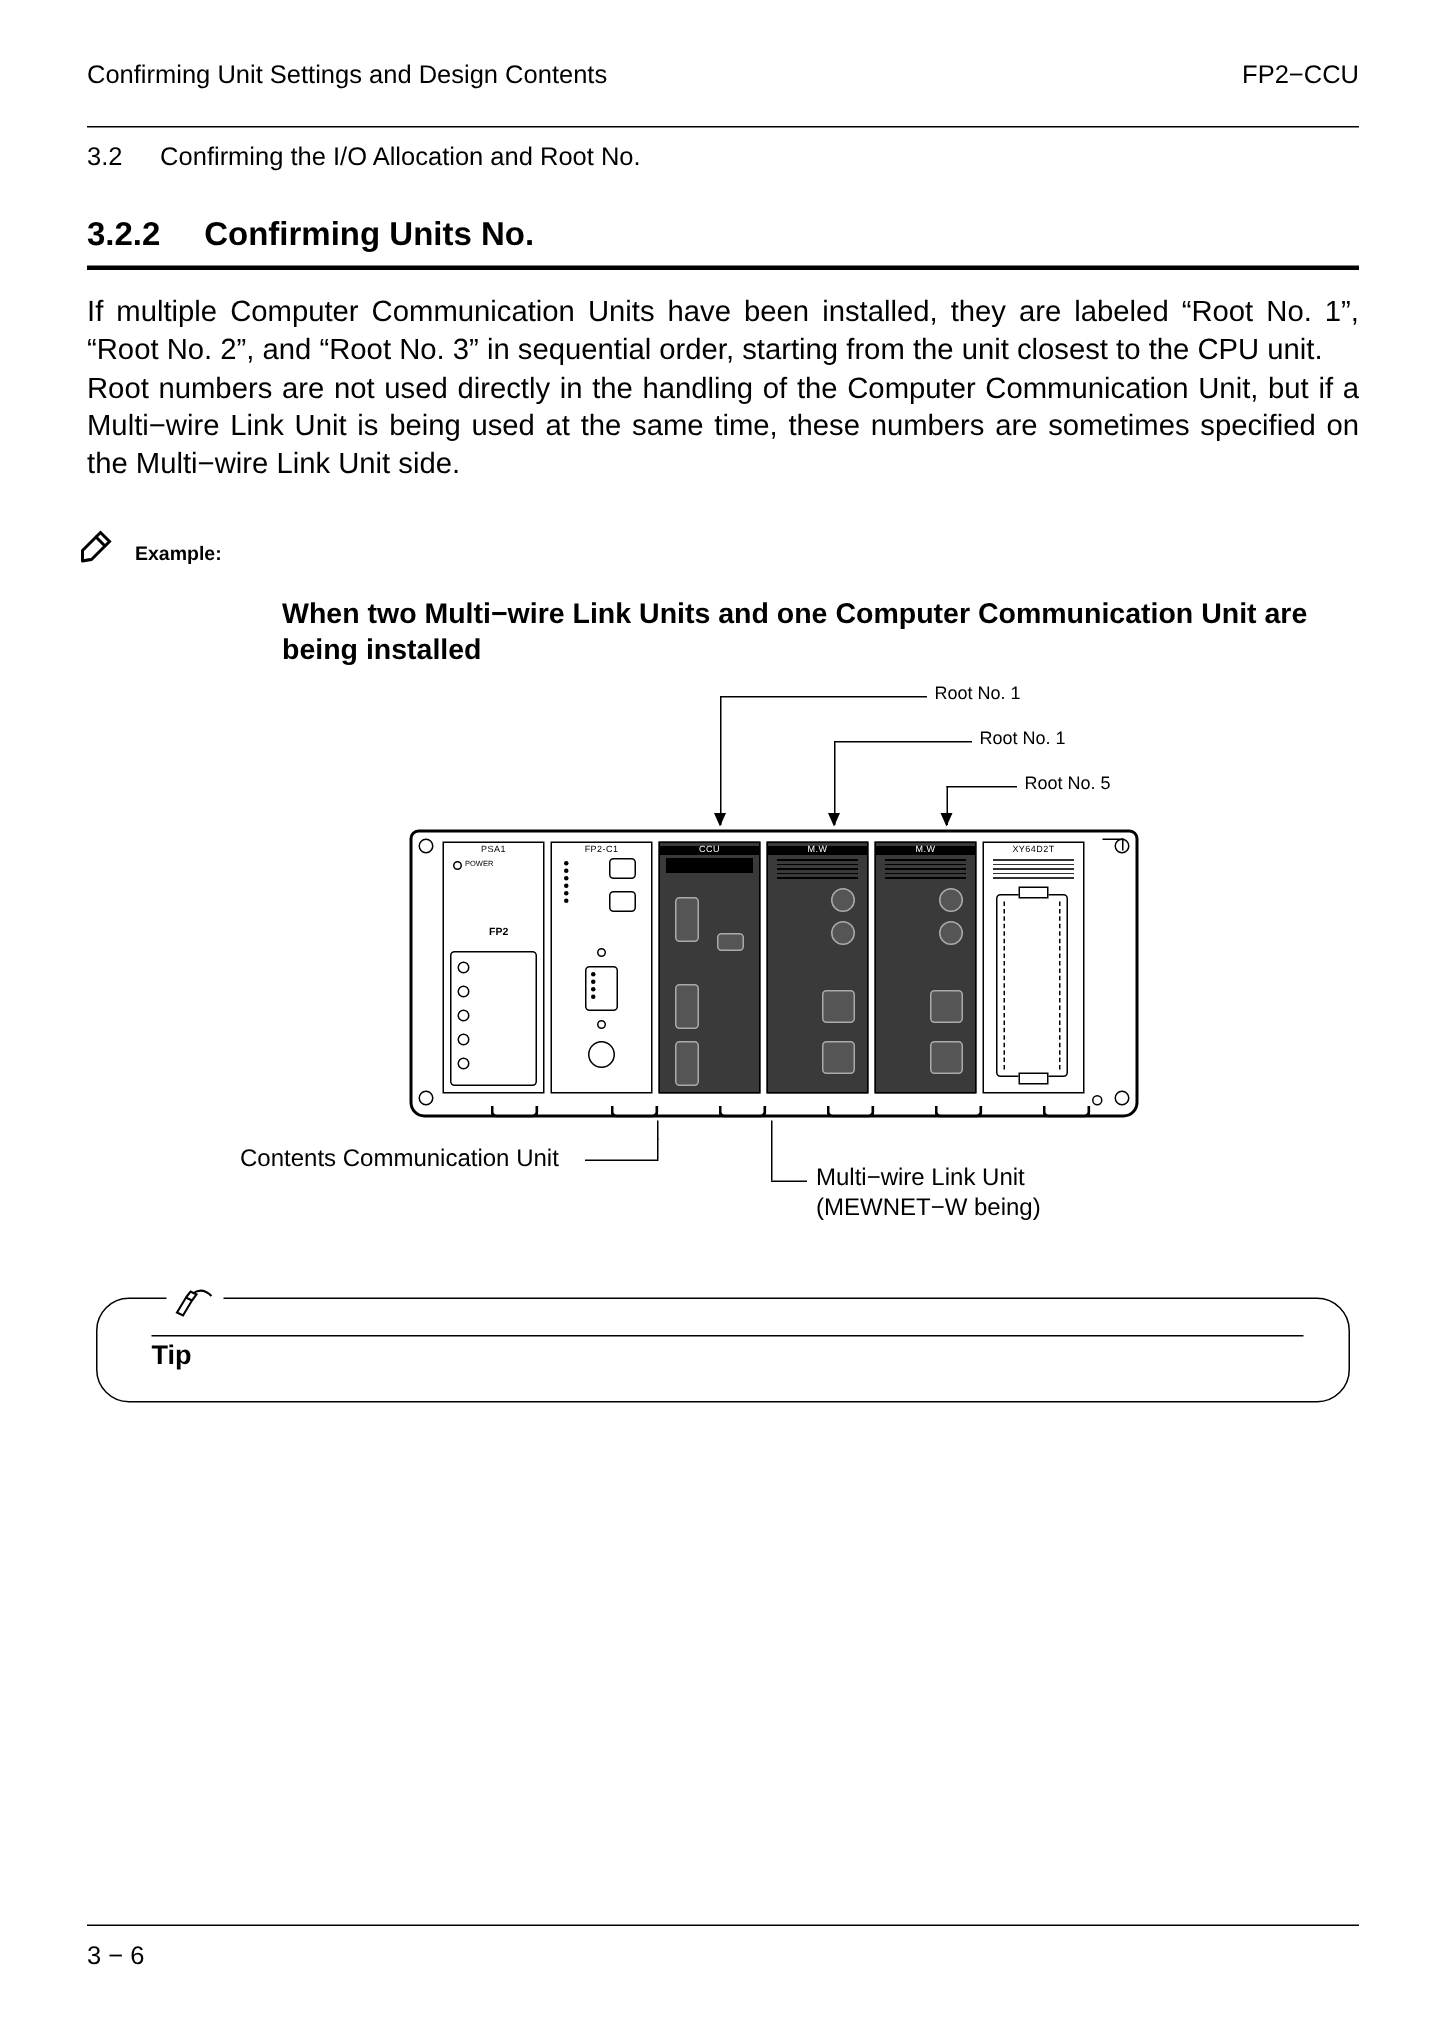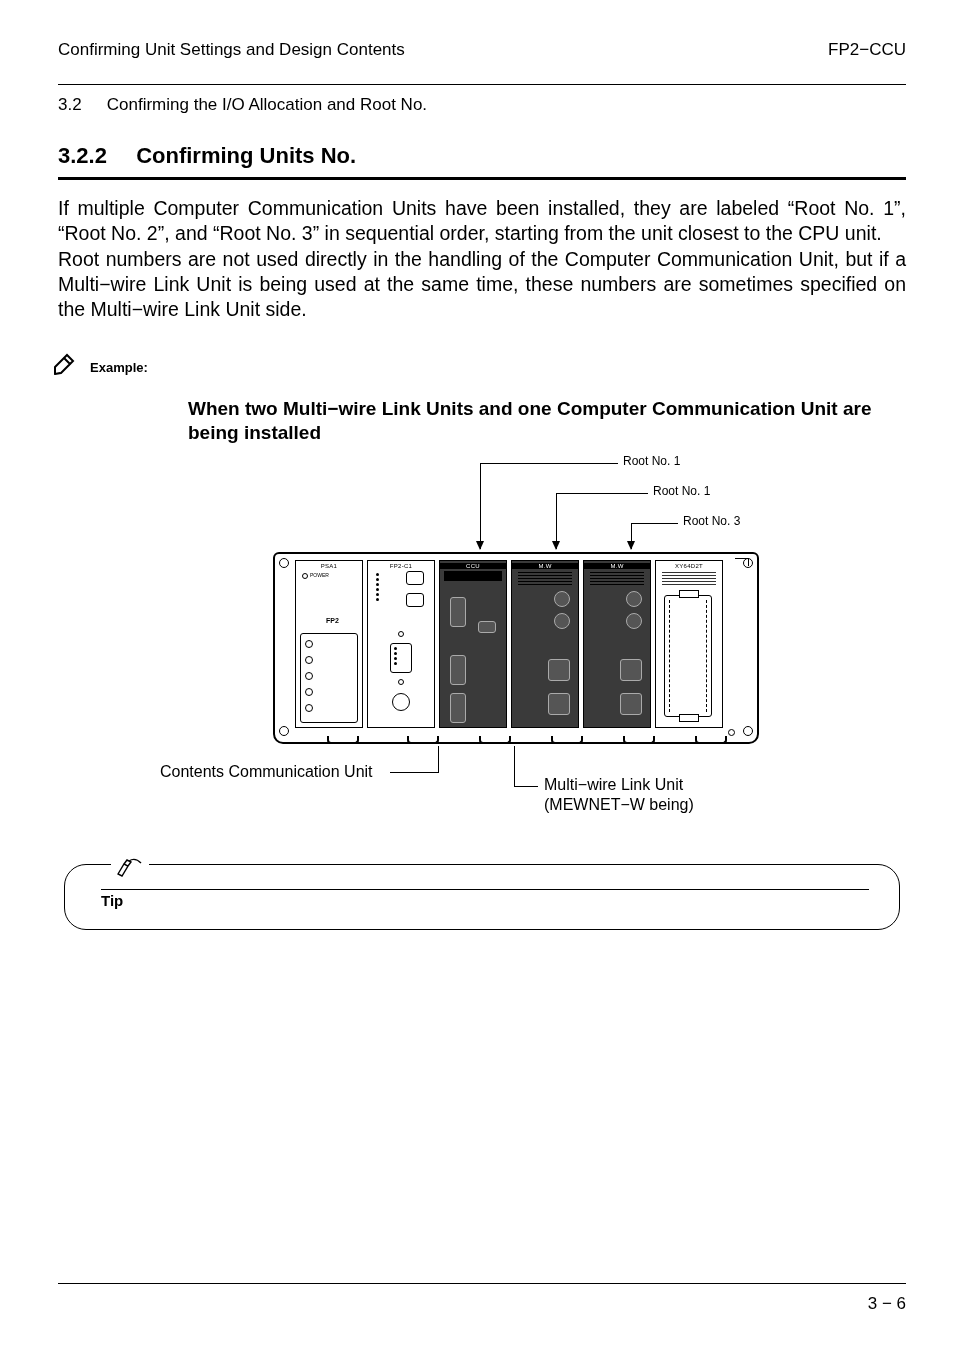--- a/index.html
+++ b/index.html
@@ -119,30 +119,30 @@
       position: relative;
       border: 1.2px solid #000;
       border-radius: 22px;
       padding: 24px 30px 16px 36px;
       margin: 0 6px;
     }
     .tip-hr {
       border:none; border-top:1.2px solid #000;
       margin-bottom: 2px;
     }
-    .tip-title { font-size:15px; font-weight:bold; margin-bottom:4px; }
+    .tip-title { font-size:18px; font-weight:bold; margin-bottom:4px; }
     .tip-text { font-size:19px; line-height:1.3; }
     .tip-icon {
       position:absolute; top:-10px; left:46px;
       background:#fff; padding:0 4px;
     }
 
     .footer {
       position: absolute;
-      left: 58px; bottom: 34px; right: 48px; text-align: right;
+      left: 58px; bottom: 34px; right: 48px;
     }
     .footer hr { border:none; border-top:1.5px solid #000; margin-bottom:10px; }
     .footer-text { font-size:17px; }
   </style>
 </head>
 <body>
 
 <div class="header-row">
   <span>Confirming Unit Settings and Design Contents</span>
   <span>FP2−CCU</span>
@@ -180,21 +180,21 @@
 <div class="diagram-wrap">
 
   <span class="root-label" style="left:415px; top:-4px;">Root No. 1</span>
   <div class="root-line-h" style="left:272px; top:5px; width:138px;"></div>
   <div class="root-line-v arrow-down" style="left:272px; top:5px; height:86px;"></div>
 
   <span class="root-label" style="left:445px; top:26px;">Root No. 1</span>
   <div class="root-line-h" style="left:348px; top:35px; width:92px;"></div>
   <div class="root-line-v arrow-down" style="left:348px; top:35px; height:56px;"></div>
 
-  <span class="root-label" style="left:475px; top:56px;">Root No. 3</span>
+  <span class="root-label" style="left:475px; top:56px;">Root No. 5</span>
   <div class="root-line-h" style="left:423px; top:65px; width:47px;"></div>
   <div class="root-line-v arrow-down" style="left:423px; top:65px; height:26px;"></div>
 
   <div class="rack">
 
     <div class="corner-hole" style="left:4px; top:4px;"></div>
     <div class="corner-hole" style="right:4px; top:4px;"></div>
     <div class="corner-hole" style="left:4px; bottom:6px;"></div>
     <div class="corner-hole" style="right:4px; bottom:6px;"></div>
     <div class="corner-hole" style="right:22px; bottom:6px; width:7px;height:7px;"></div>

